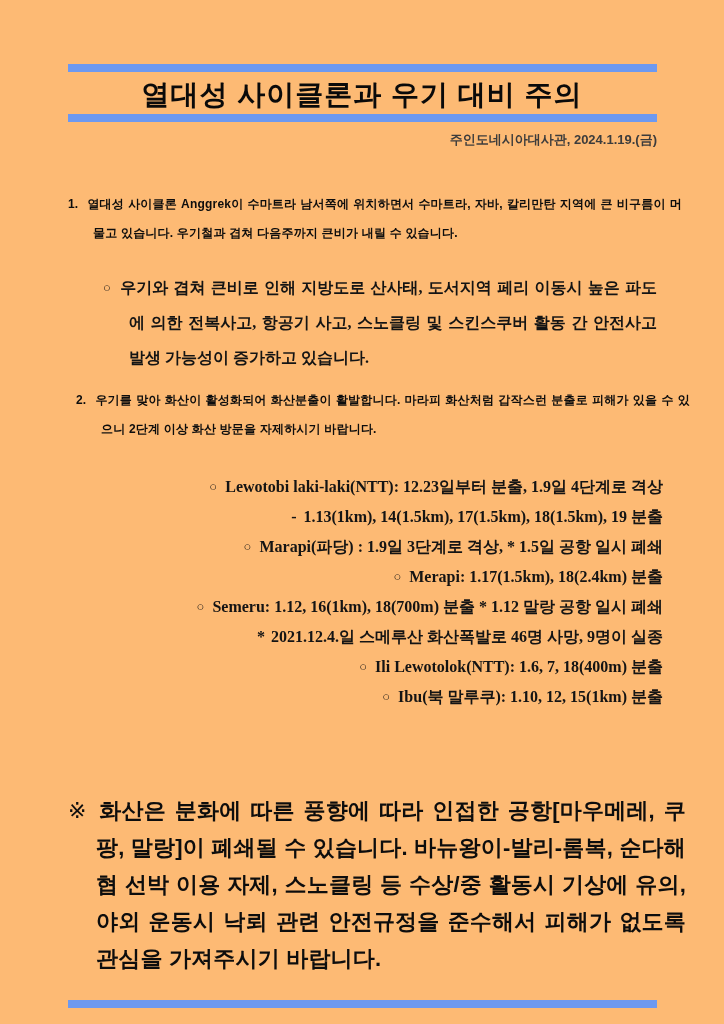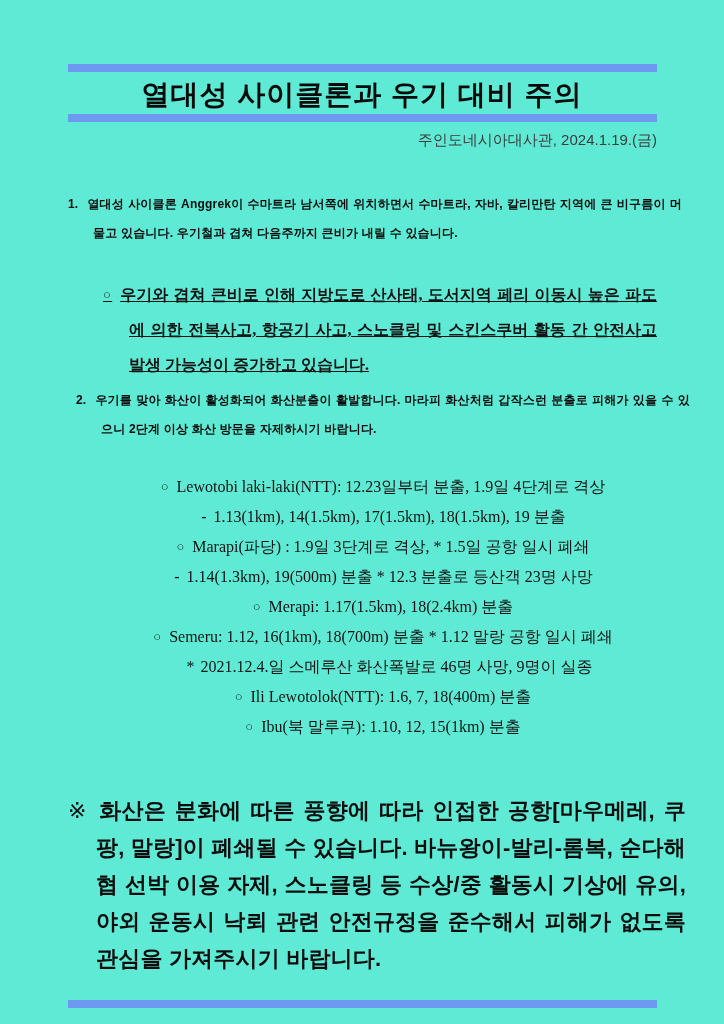--- a/index.html
+++ b/index.html
@@ -1,66 +1,66 @@
 <!DOCTYPE html>
 <html lang="ko" style="--accent: #6d99f0;"><head>
 <meta charset="utf-8">
 <style>
   html,body { margin:0; padding:0; background:#ffffff; }
   .doc {
     position:relative;
     width:724px; height:1024px;
-    background:#5eead4;
+    background:#fdba74;
     overflow:hidden;
     font-family:"Liberation Sans","DejaVu Sans",sans-serif;
     color:#111111;
   }
   .bar {
     position:absolute; left:68px; width:589px; height:8px;
     background:var(--accent,#6d99f0);
   }
   .bar-top-1 { top:64px; }
   .bar-top-2 { top:114px; }
   .bar-bottom { top:1000px; }
   .doc-title {
     position:absolute; top:76px; left:34px; width:656px;
     text-align:center;
     font-size:28px; font-weight:800; letter-spacing:1px;
     color:#0a0a0a;
     font-family:"Liberation Sans","DejaVu Sans",sans-serif;
   }
   .byline {
     position:absolute; top:131px; right:67px;
-    font-size:15px; font-weight:400; color:#3c3c3c;
+    font-size:13px; font-weight:700; color:#3c3c3c;
     letter-spacing:0px;
   }
   
   .h-item {
     position:absolute; left:68px; width:589px;
     padding-left:25px; text-indent:-25px;
     font-size:12px; line-height:29px; font-weight:700;
     text-align:justify; color:#0d0d0d;
     letter-spacing:0.2px;
   }
   .h-marker { margin-right:9px; }
   
   .serif-block {
     position:absolute;
     font-family:"Liberation Serif","DejaVu Serif",serif;
     color:#141414;
   }
-  .s1-bullets { top:277px; left:103px; width:554px;text-decoration:underline; }
+  .s1-bullets { top:270px; left:103px; width:554px; }
   .s2-bullets { top:472px; left:103px; width:560px; }
   .li {
     padding-left:26px; text-indent:-26px;
     font-size:16px; line-height:35px; font-weight:600;
     text-align:justify;
   }
   .s2-bullets .li {
-    line-height:30px; text-align:center; font-weight:400;
+    line-height:30px; text-align:right; font-weight:700;
   }
   .li .marker-circle {
     font-size:13px; margin-right:8px; vertical-align:1px;
   }
   .li .marker-dash { margin-right:7px; }
   .li .marker-star { margin-right:6px; }
   .li.indent-dash { margin-left:1px; }
   .li.indent-star { margin-left:13px; }
   
   .footnote {
@@ -103,23 +103,20 @@
   <div class="serif-block s2-bullets">
     <div class="li">
       <span class="marker-circle">○</span><span>Lewotobi laki-laki(NTT): 12.23일부터 분출, 1.9일 4단계로 격상</span>
     </div>
     <div class="li indent-dash">
       <span class="marker-dash">-</span><span>1.13(1km), 14(1.5km), 17(1.5km), 18(1.5km), 19 분출</span>
     </div>
     <div class="li">
       <span class="marker-circle">○</span><span>Marapi(파당) : 1.9일 3단계로 격상,  * 1.5일 공항 일시 폐쇄</span>
     </div>
-    <div class="li indent-dash">
-      <span class="marker-dash">-</span><span>1.14(1.3km), 19(500m) 분출 * 12.3 분출로 등산객 23명 사망</span>
-    </div>
     <div class="li">
       <span class="marker-circle">○</span><span>Merapi: 1.17(1.5km), 18(2.4km) 분출</span>
     </div>
     <div class="li">
       <span class="marker-circle">○</span><span>Semeru: 1.12, 16(1km), 18(700m) 분출 * 1.12 말랑 공항 일시 폐쇄</span>
     </div>
     <div class="li indent-star">
       <span class="marker-star">*</span><span>2021.12.4.일 스메루산 화산폭발로 46명 사망, 9명이 실종</span>
     </div>
     <div class="li">

